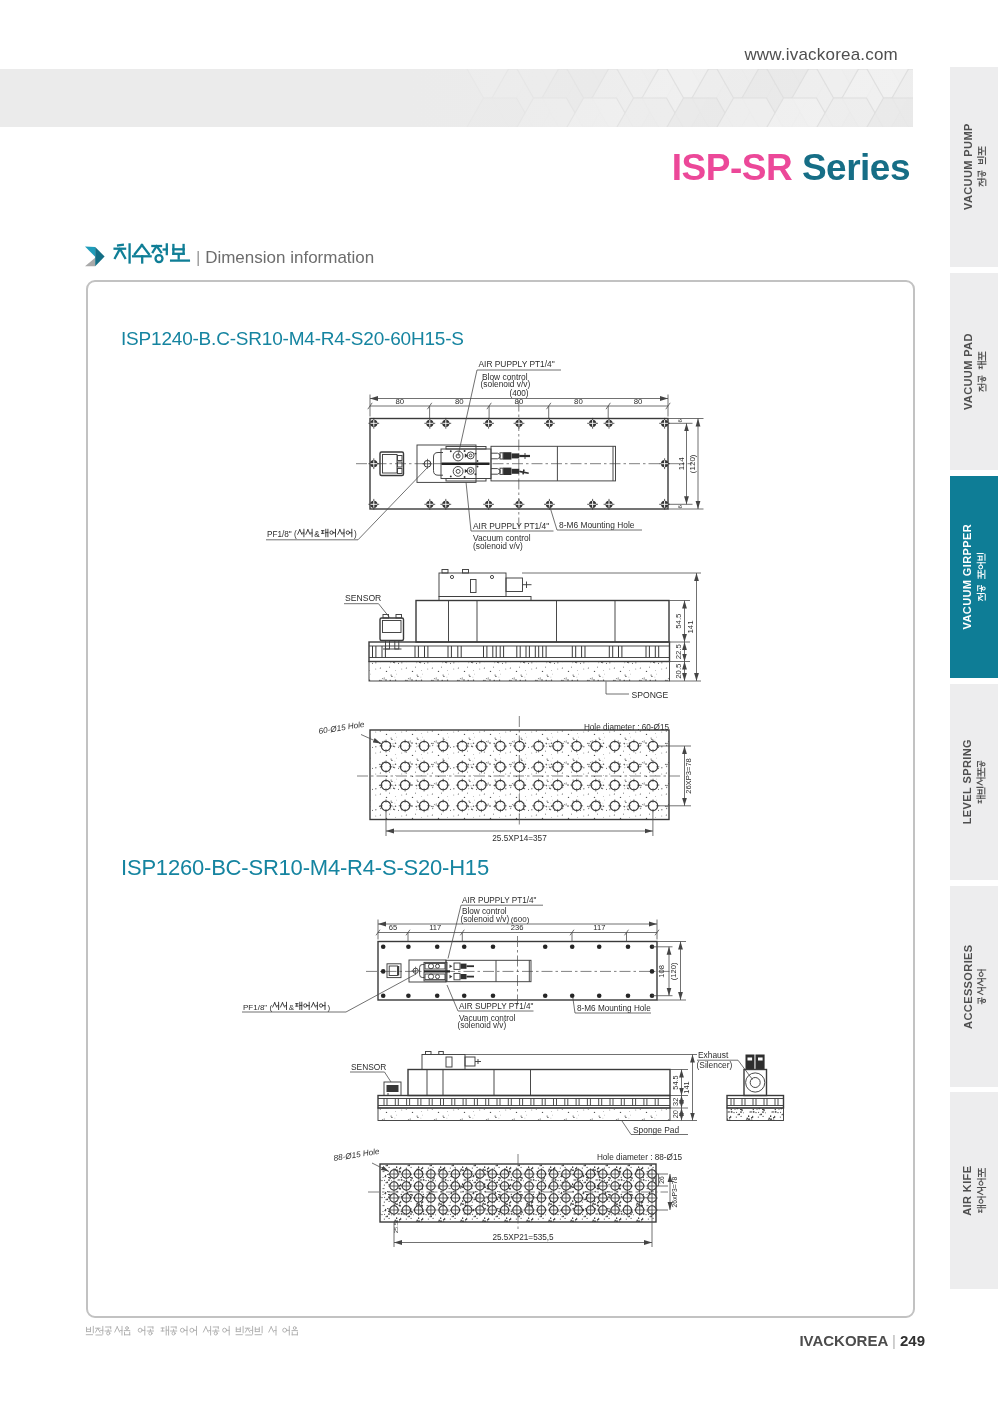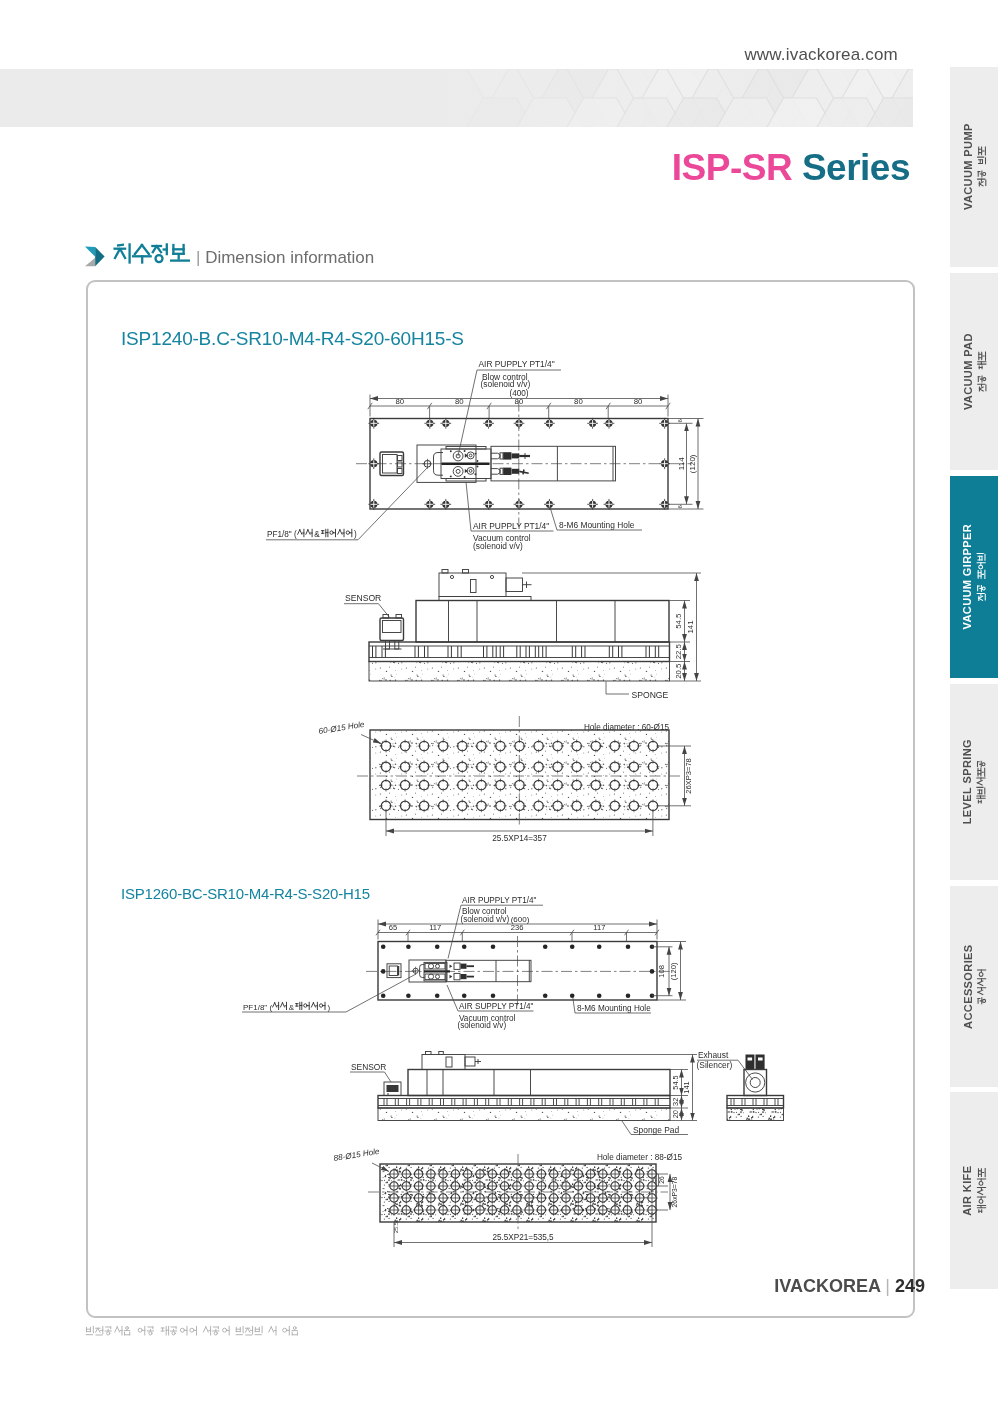--- a/index.html
+++ b/index.html
@@ -93,21 +93,21 @@
       <line x1="59.1" y1="17.6" x2="76.9" y2="17.6"></line>
     </g>
   </svg>
 
 <div style="position:absolute;left:196px;top:248px;font-size:17px;color:#6d6d6d"><span style="color:#999">|</span> Dimension information</div>
 
 <div style="position:absolute;left:86px;top:280px;width:825px;height:1034px;border:2px solid #c2c2c2;border-radius:9px"></div>
 
 <div style="position:absolute;left:121px;top:328px;font-size:19px;color:#1584a0;letter-spacing:-0.2px">ISP1240-B.C-SR10-M4-R4-S20-60H15-S</div>
 
-<div style="position:absolute;left:121px;top:885px;font-size:15px;color:#1584a0;letter-spacing:-0.2px">ISP1260-BC-SR10-M4-R4-S-S20-H15</div>
+<div style="position:absolute;left:121px;top:855px;font-size:22px;color:#1584a0;letter-spacing:-0.2px">ISP1260-BC-SR10-M4-R4-S-S20-H15</div>
 <svg width="1000" height="1402" viewBox="0 0 1000 1402" style="position:absolute;left:0;top:0">
 <defs>
 <marker id="ae" markerWidth="9" markerHeight="6" refX="8" refY="3" orient="auto" markerUnits="userSpaceOnUse">
         <path d="M0,0.6 L8,3 L0,5.4 z" fill="#444"></path>
       </marker>
 <marker id="as" markerWidth="9" markerHeight="6" refX="1" refY="3" orient="auto" markerUnits="userSpaceOnUse">
         <path d="M9,0.6 L1,3 L9,5.4 z" fill="#444"></path>
       </marker>
 <pattern id="sp1" width="26" height="21" patternUnits="userSpaceOnUse">
 <circle cx="11.8" cy="11.8" r="0.82" fill="#888"></circle>
@@ -1311,13 +1311,13 @@
       <line x1="204.3" y1="1.4" x2="204.3" y2="10.0"></line>
       <line x1="202.5" y1="5.4" x2="204.3" y2="5.4"></line>
       <circle cx="209.7" cy="3.0" r="1.4" fill="none"></circle>
       <line x1="207.0" y1="5.6" x2="212.4" y2="5.6"></line>
       <line x1="207.2" y1="7.2" x2="207.2" y2="9.8"></line>
       <line x1="207.2" y1="9.8" x2="212.4" y2="9.8"></line>
       <line x1="212.4" y1="7.2" x2="212.4" y2="9.8"></line>
     </g>
   </svg>
 
-<div style="position:absolute;top:1276px;right:75px;font-size:18px;font-weight:bold;color:#4c4c4c">IVACKOREA <span style="color:#b5b5b5;font-weight:normal">|</span> <span style="color:#2f2f2f">249</span></div>
+<div style="position:absolute;top:1332px;right:75px;font-size:15px;font-weight:bold;color:#4c4c4c">IVACKOREA <span style="color:#b5b5b5;font-weight:normal">|</span> <span style="color:#2f2f2f">249</span></div>
 
 </body></html>

